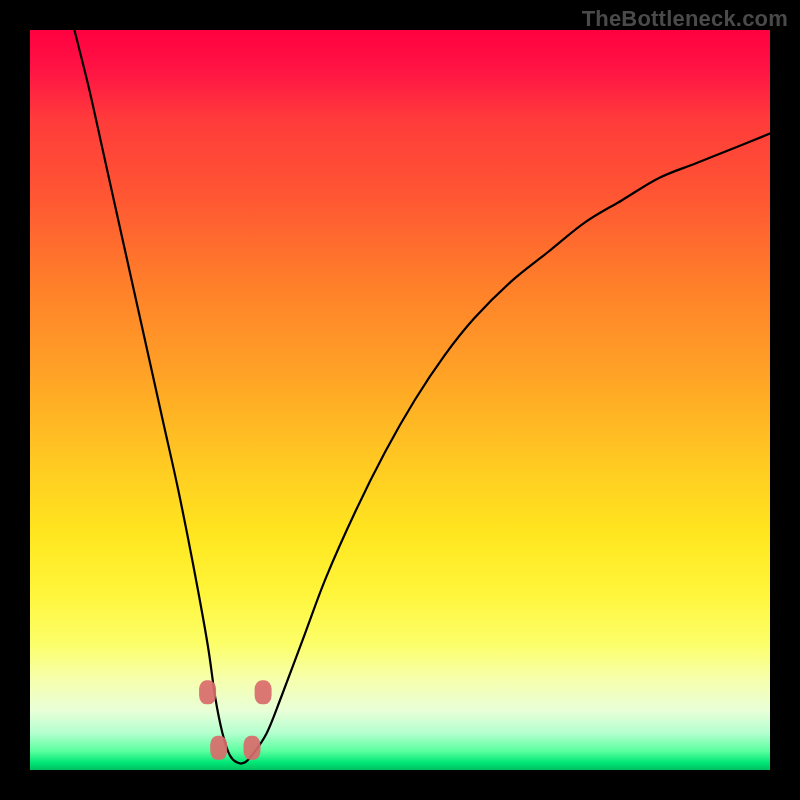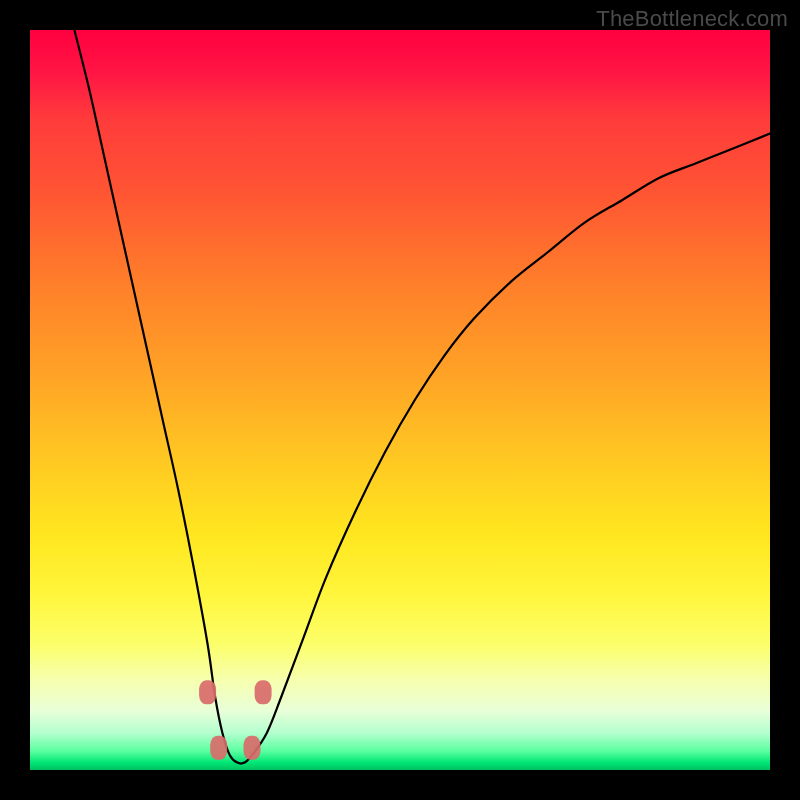--- a/index.html
+++ b/index.html
@@ -35,21 +35,21 @@
       #00e676 99%,
       #00c060 100%
     );
   }
   .watermark {
     position: absolute;
     top: 6px;
     right: 12px;
     color: #4a4a4a;
     font-size: 22px;
-    font-weight: 400;
+    font-weight: 700;
     letter-spacing: 0.2px;
     z-index: 5;
     user-select: none;
   }
   svg.curve {
     position: absolute;
     left: 0;
     top: 0;
     width: 740px;
     height: 740px;

